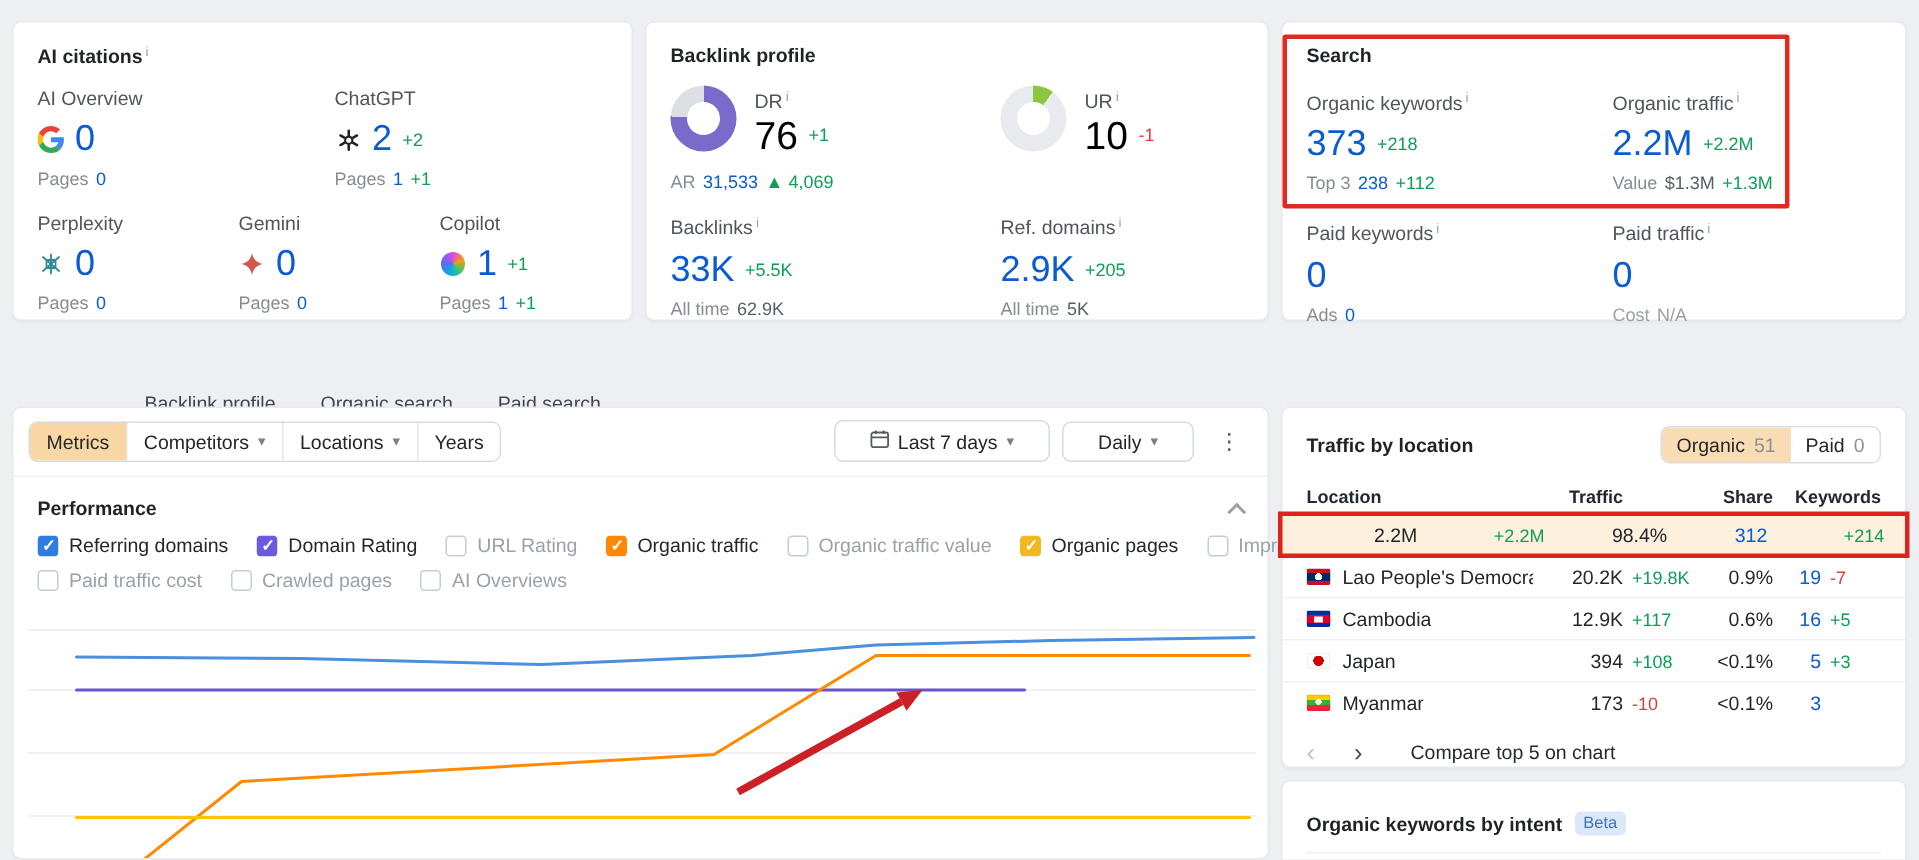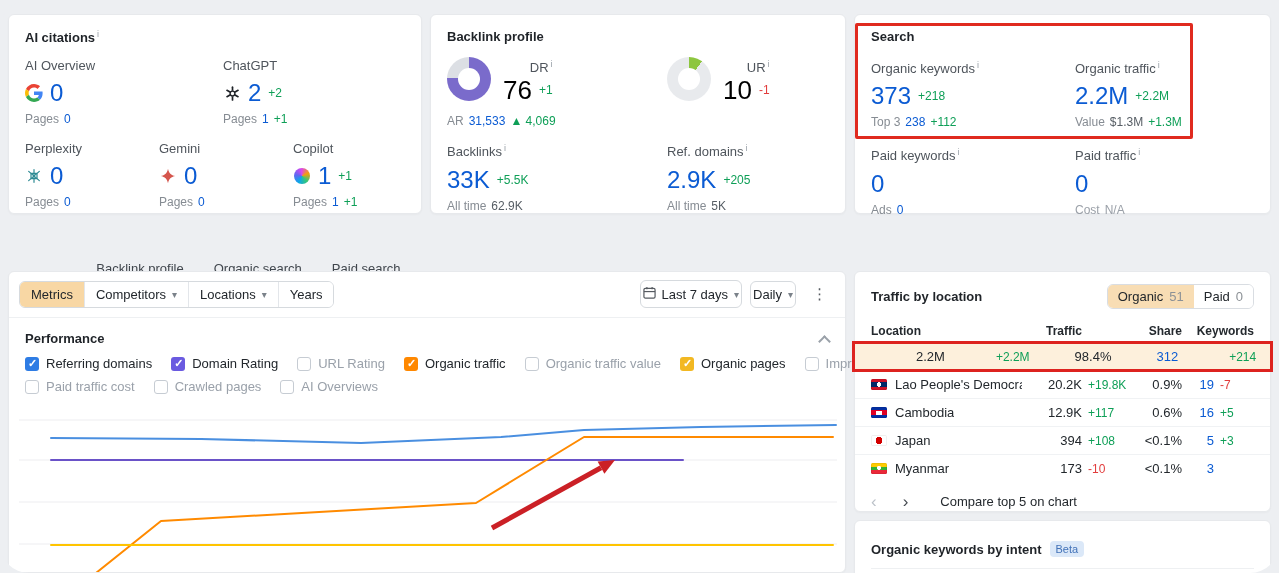--- a/index.html
+++ b/index.html
@@ -1,19 +1,19 @@
 <!DOCTYPE html>
 <html><head>
 <meta charset="utf-8">
 <style>
   * { box-sizing: border-box; margin: 0; padding: 0; }
   html,body { background:#edeff2; }
   #app {
     position: relative; width: 1279px; height: 573px; overflow: hidden;
-    background: #edeff2; font-family: "Liberation Sans", sans-serif; color:#22272c;border-radius:29px;
+    background: #edeff2; font-family: "Liberation Sans", sans-serif; color:#22272c;
   }
   .card {
     position: absolute; background:#fff; border:1px solid #e7e9ec; border-radius:6px;
     box-shadow: 0 1px 2px rgba(16,24,40,.03);
   }
   .card-title { font-size:13px; font-weight:700; color:#1f2328; }
   sup.info { font-size:9px; color:#9aa1a9; margin-left:2px; font-weight:400; }
 
   
   #card-ai { left:8px; top:14px; width:414px; height:200px; padding:14px 16px; }
@@ -35,21 +35,21 @@
   .sub-gray { color:#9aa0a8; }
 
   .ai-icon { width:18px; height:18px; display:inline-flex; align-items:center; justify-content:center; }
   .copilot-dot { width:16px; height:16px; border-radius:50%;
     background: conic-gradient(from 210deg, #0ea5e9, #6366f1, #d946ef, #f59e0b, #34c77b, #0ea5e9); }
 
   
   .donut { width:44px; height:44px; border-radius:50%; position:relative; flex:0 0 44px; }
   .donut::after { content:""; position:absolute; inset:11px; background:#fff; border-radius:50%; }
   .dr-block { display:flex; gap:12px; align-items:flex-start; }
-  .dr-col .metric-label { line-height:14px;text-align:right; }
+  .dr-col .metric-label { line-height:14px; }
   .big-dark { font-size:26px; color:#000000; line-height:30px; }
   .dr-valrow { display:flex; align-items:center; gap:7px; }
 
   
   .red-box { position:absolute; left:0px; top:8px; width:338px; height:116px;
     border:3px solid #e02a1f; border-radius:2px; pointer-events:none; z-index:5; }
 
   
   #tabs { position:absolute; left:8px; top:231px; display:flex; gap:6px; align-items:center; }
   .tab { font-size:13px; color:#40464d; padding:6px 12px; border-radius:6px; cursor:pointer; }
@@ -59,21 +59,21 @@
   #card-chart { left:8px; top:271px; width:838px; height:302px; }
   .ctrl-row { display:flex; align-items:center; padding:8px 10px 9px; border-bottom:1px solid #eef0f2; }
   .seg { display:inline-flex; border:1px solid #d6dade; border-radius:6px; overflow:hidden; background:#fff;justify-content:center; }
   .seg .seg-btn { font-family:inherit; font-size:13px; color:#22272c; padding:5px 11px; background:#fff;
     border:none; border-left:1px solid #e3e6ea; display:flex; gap:6px; align-items:center; cursor:pointer; }
   .seg .seg-btn:first-child { border-left:none; }
   .seg .seg-btn.active { background:#f8d7a4; }
   .dd-arrow { font-size:10px; color:#7b828a; }
   .right-ctrls { margin-left:auto; display:flex; align-items:center; gap:8px; }
   .btn { font-family:inherit; font-size:13px; color:#22272c; background:#fff; border:1px solid #d6dade;
-    border-radius:6px; padding:5px 2px; display:flex; gap:6px; align-items:center; cursor:pointer; }
+    border-radius:6px; padding:5px 23px; display:flex; gap:6px; align-items:center; cursor:pointer; }
   .dots { font-size:15px; color:#565b61; padding:0 8px; cursor:pointer; letter-spacing:0; }
   .perf-head { display:flex; align-items:flex-end; padding:13px 16px 2px; }
   .chev-up { margin-left:auto; width:9px; height:9px; border-left:2px solid #9aa1a9; border-top:2px solid #9aa1a9;
     transform:rotate(45deg); margin-top:4px; cursor:pointer; }
   .cbx-row { display:flex; gap:19px; padding:8px 16px 0; }
   .cbx { display:flex; gap:7px; align-items:center; font-size:13px; color:#9aa1aa; cursor:pointer; white-space:nowrap; }
   .cbx.on { color:#22272c; }
   .cb { width:14px; height:14px; border:1px solid #c6ccd3; border-radius:3px; background:#fff; position:relative; flex:0 0 14px; }
   .cb.checked { border-color:transparent; }
   .cb.checked::after { content:"✓"; color:#fff; font-size:11px; font-weight:700; position:absolute; left:2px; top:-1px; }

